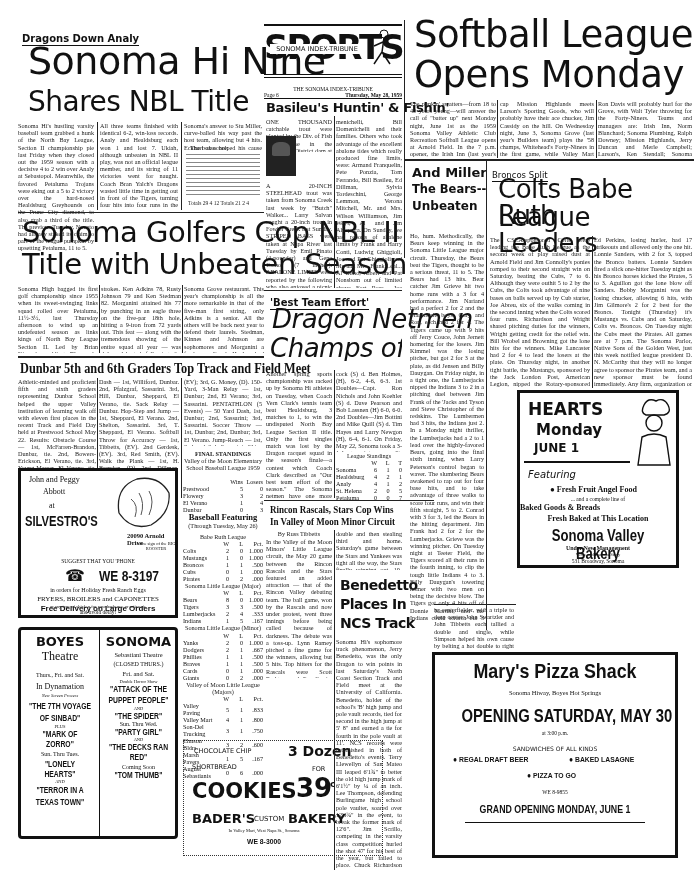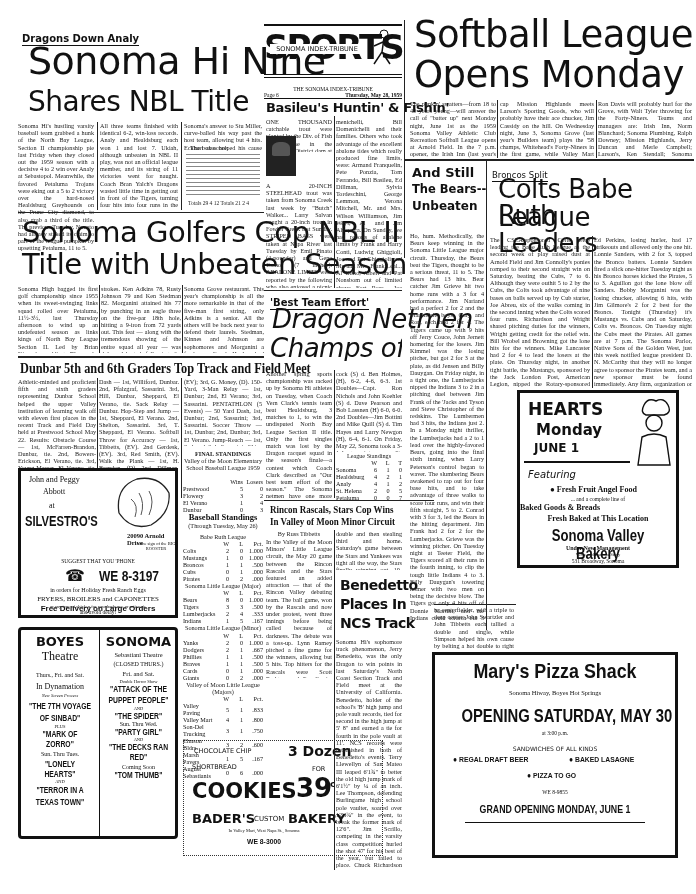--- a/index.html
+++ b/index.html
@@ -81,21 +81,21 @@
     <tr>
           <td>Dunbar</td>
           <td class="n">0</td>
           <td class="n">3</td>
         </tr>
   </tbody>
     </table>
 </div>
 
 <div class="abs center" style="left:183px;top:512px;width:80px;text-align:center">
-  <div style="font-weight:bold;font-size:8.5px">Baseball Standings</div>
+  <div style="font-weight:bold;font-size:8.5px">Baseball Featuring</div>
   <div class="body" style="text-align:center">(Through Tuesday, May 26)</div>
 </div>
 <div class="abs" style="left:183px;top:533px;width:80px">
   <div class="body center" style="text-align:center">Babe Ruth League</div>
   <table class="st">
     <tbody>
         <tr>
           <td></td>
           <td class="n">W</td>
           <td class="n">L</td>
@@ -428,21 +428,21 @@
 <div class="abs hl-sans" style="left:414px;top:16px;font-size:37px">Softball League</div>
 <div class="abs hl-sans" style="left:414px;top:56px;font-size:37px">Opens Monday</div>
 <div class="col body" style="left:410px;top:100px;width:86px;height:58px;overflow:hidden">The punkin' swatters—from 18 to 40 years young—will answer the call of "batter up" next Monday night, June 1st as the 1959 Sonoma Valley Athletic Club Recreation Softball League opens at Arnold Field. In the 7 p.m. opener, the Irish Inn (last year's Smalley's Chevrolet) takes on Sonoma Plumbing, led by pitcher Jerry Jennings and in the night-</div>
 <div class="rule-v" style="left:497px;top:100px;height:58px"></div>
 <div class="col body" style="left:500px;top:100px;width:94px;height:58px;overflow:hidden">cap Mission Highlands meets Larson's Sporting Goods, who will probably have their ace chucker, Jim Cassidy on the hill. On Wednesday night, June 3, Sonoma Grove (last year's Builders team) plays the '58 champs, Whitehead's Forty-Niners in the first game, while Valley Mart takes on the new league entry, Skaggs Island, in the Wednesday windup.</div>
 <div class="rule-v" style="left:596px;top:100px;height:58px"></div>
 <div class="col body" style="left:598px;top:100px;width:94px;height:58px;overflow:hidden">Ron Davis will probably hurl for the Grove, with Walt Tyler throwing for the Forty-Niners. Teams and managers are: Irish Inn, Norm Blanchard; Sonoma Plumbing, Ralph Downey; Mission Highlands, Jerry Duncan and Merle Campbell; Larson's, Ken Stendall; Sonoma Grove, Bill Morganini; Whitehead's, Joe Mathews; Valley Mart, Bud Mazzeor; Skaggs Island, unknown.</div>
 <div class="rule-h" style="left:404px;top:159px;width:290px;height:2px"></div>
 
 <div class="abs" style="left:412px;top:164px;font-family:'DejaVu Sans',sans-serif;font-weight:bold;line-height:17px">
-  <div style="font-size:13px">And Still</div>
+  <div style="font-size:13px">And Miller</div>
   <div style="font-size:11.5px">The Bears--</div>
   <div style="font-size:12px">Unbeaten</div>
 </div>
 <div class="col body" style="left:410px;top:232px;width:74px;height:388px;overflow:hidden">Ho, hum. Methodically, the Bears keep winning in the Sonoma Little League major circuit. Thursday, the Bears beat the Tigers, thought to be a serious threat, 11 to 5. The Bears had 13 hits. Bear catcher Jim Grieve hit two home runs with a 3 for 4 performance. Jim Nariand had a perfect 2 for 2 and the Martindale boys, Gary and Ron, each had 2 for 4. The Tigers came up with 9 hits off Jerry Couce, John Jernett homering for the losers. Jim Kimmel was the losing pitcher, but got 2 for 3 at the plate, as did Jensen and Billy Dauygan. On Friday night, in a tight one, the Lumberjacks nipped the Indians 3 to 2 in a pitching duel between Jim Frank of the 'Jacks and Tyson and Steve Christopher of the redskins. The Lumbermen had 3 hits, the Indians just 2. In a Monday night thriller, the Lumberjacks had a 2 to 1 lead over the highly-favored Bears, going into the final sixth inning, when Larry Peterson's control began to waver. The slumbering Bears awakened to rap out for four base hits, and to take advantage of three walks to score four runs, and win their fifth straight, 5 to 2. Conrad with 3 for 3, led the Bears in the hitting department. Jim Frank had 2 for 2 for the Lumberjacks. Grieve was the winning pitcher. On Tuesday night at Teeter Field, the Tigers scored all their runs in the fourth inning, to clip the tough little Indians 4 to 3. Billy Dauygan's towering homer with two men on being the decisive blow. The Tigers got only 4 hits off of Donnie Martini, and the Indians could scratch but 3 blows from Jim Kimmel of the Tigers. Tonight, Thursday, the Bears meet the Indians; Friday, it's Tigers vs. Lumberjacks; Monday, Indians vs. 'Jacks and Tuesday, Bears vs. Tigers—all at 6 p.m.</div>
 <div class="rule-v" style="left:486px;top:160px;height:470px"></div>
 
 <div class="abs" style="left:492px;top:164px"><span class="kicker" style="font-size:8.5px;font-weight:normal">Broncos Split</span></div>
 <div class="abs hl-sans" style="left:498px;top:176px;font-size:26px">Colts Babe Ruth</div>
 <div class="abs hl-sans" style="left:498px;top:204px;font-size:26px">League Leaders</div>
 <div class="col body" style="left:490px;top:236px;width:100px;height:152px;overflow:hidden">The CSEA-sponsored Colts were leading the Babe Ruth League as the second week of play raised dust at Arnold Field and Jim Connolly's ponies romped to their second straight win on Saturday, beating the Cubs, 7 to 6. Although they were outhit 5 to 2 by the Cubs, the Colts took advantage of nine bases on balls served up by Cub starter, Joe Abreu, six of the walks coming in the second inning when the Colts scored four runs. Richardson and Wright shared pitching duties for the winners, Wright getting credit for the relief win. Bill Wrobel and Browning got the lone hits for the winners. Mike Lancaster had 2 for 4 to lead the losers at the plate. On Thursday night, in another tight battle, the Mustangs, sponsored by the Jack London Post, American Legion, nipped the Rotary-sponsored Broncos, 3 to 2, with Bill Fuller the winning pitcher, striking out 11. Again it was the team with the most hits that lost. The Broncos swatted four, the Mustangs only one, a single by Joe Tassano in the last inning.</div>

